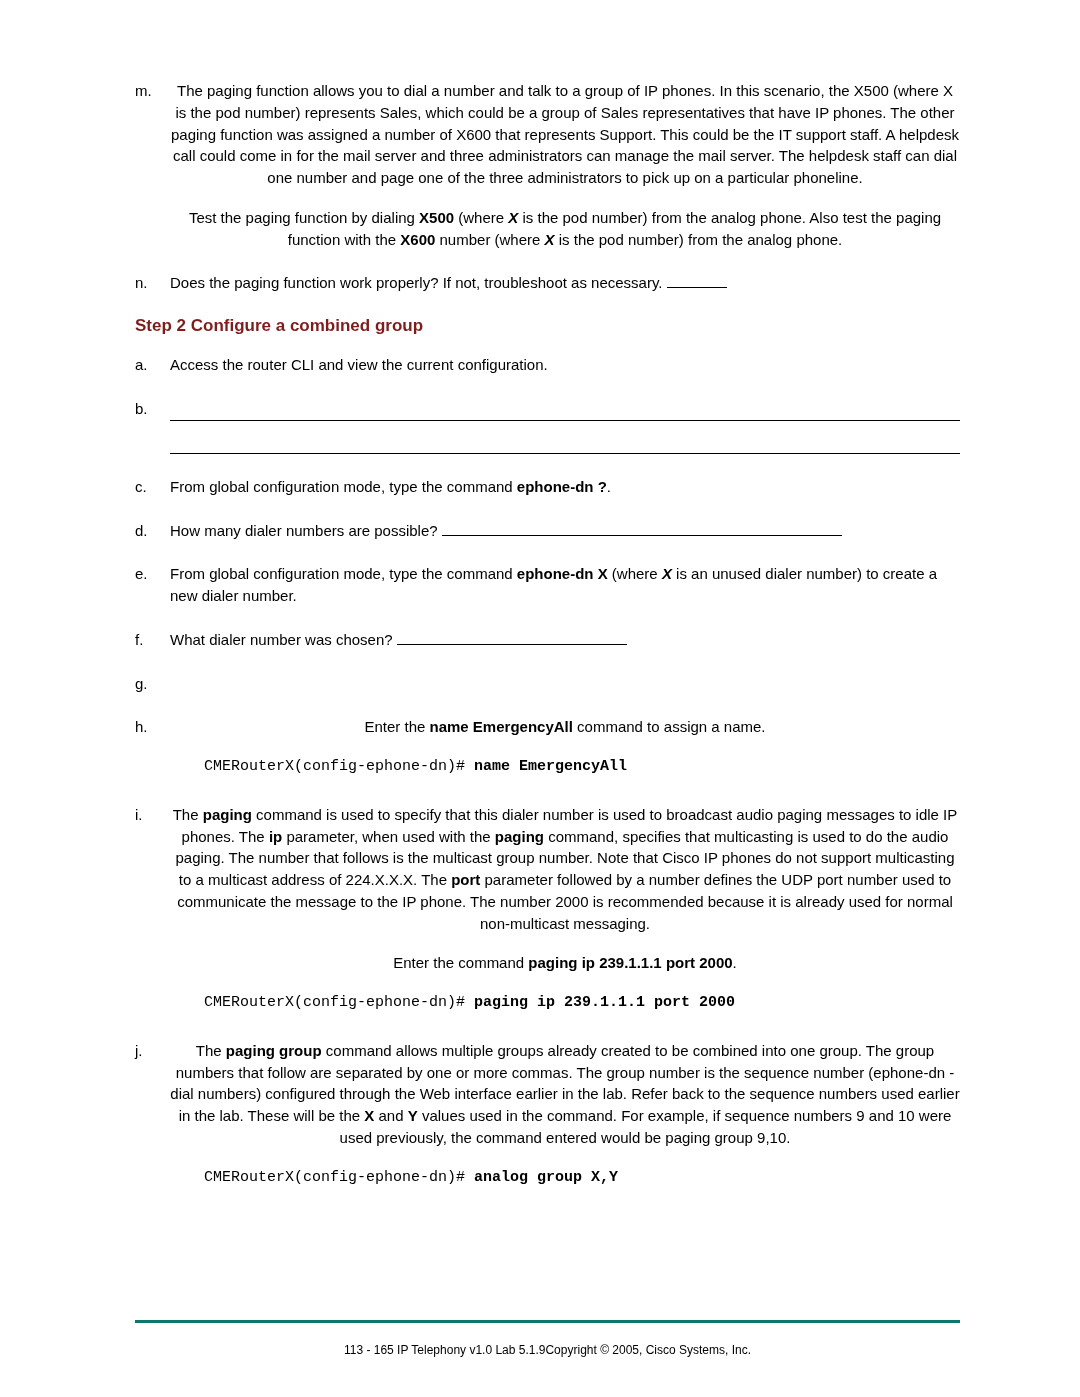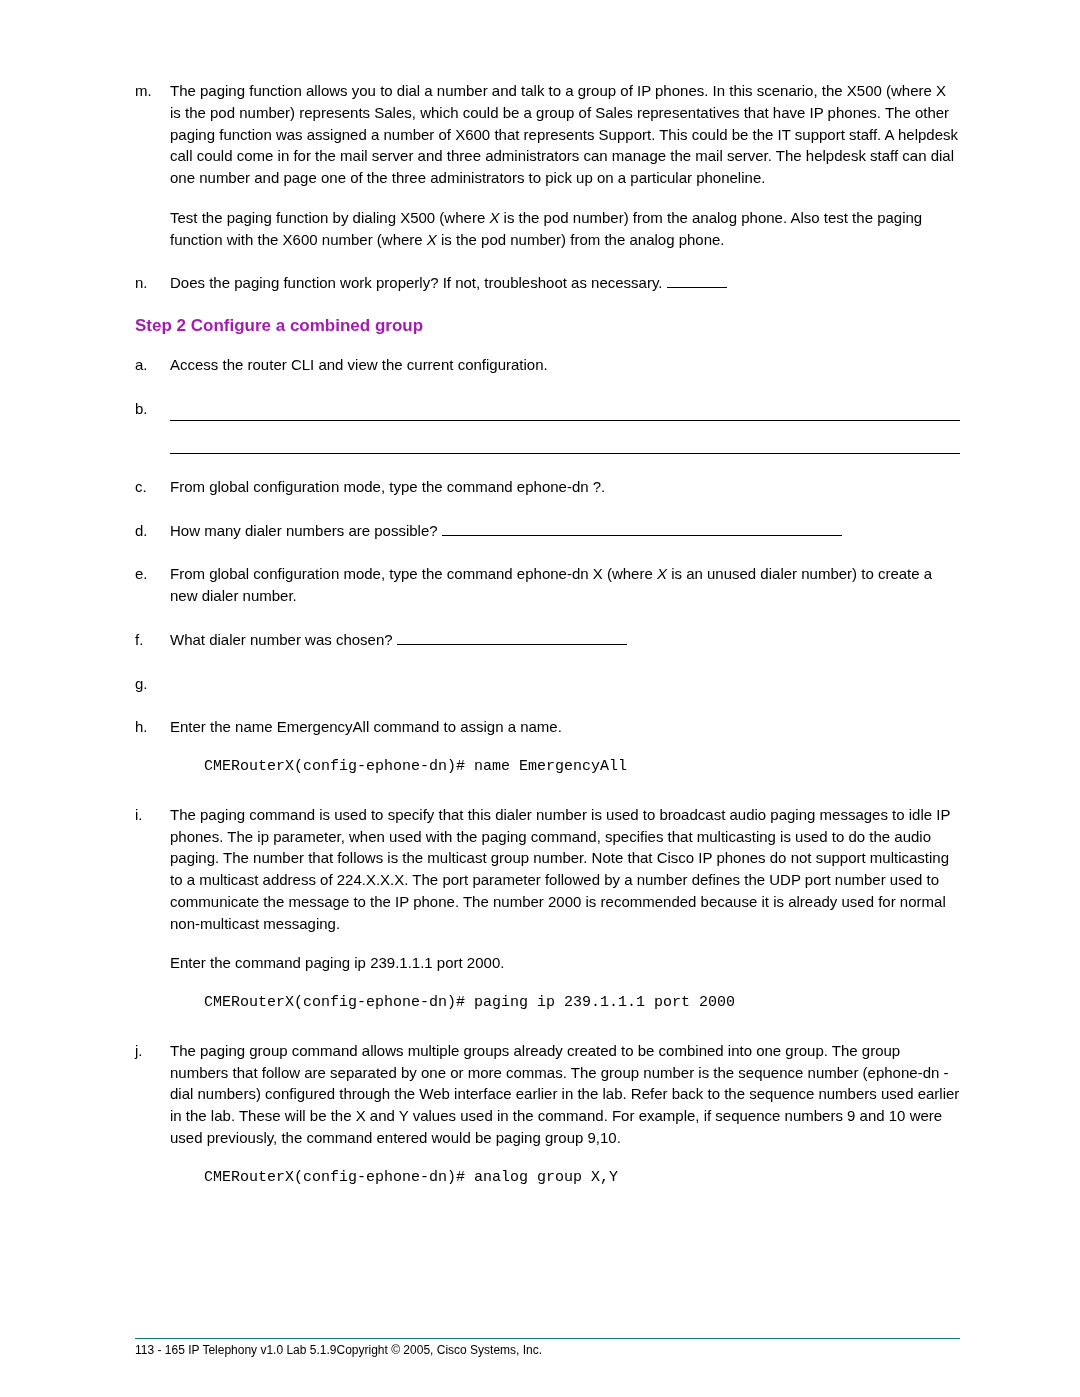--- a/index.html
+++ b/index.html
@@ -31,26 +31,27 @@
     font-size: 15px;
     line-height: 1.45;
   }
   .item-body {
     flex: 1;
     font-size: 15px;
     line-height: 1.45;
   }
   .item-body p {
     margin: 0 0 18px 0;
+    text-align: center;
   }
   .item-body p:last-child {
     margin-bottom: 0;
   }
   .step-heading {
-    color: #a21caf;
+    color: #7f1d1d;
     font-size: 17px;
     font-weight: bold;
     margin: 22px 0 18px 0;
   }
   .blank {
     display: inline-block;
     border-bottom: 1px solid #000;
     height: 1em;
     vertical-align: baseline;
   }
@@ -63,32 +64,32 @@
     margin-top: 4px;
   }
   .rule-line + .rule-line { margin-top: 14px; }
   .code-block {
     font-family: "Courier New", monospace;
     font-size: 15px;
     margin: 10px 0 4px 34px;
     white-space: pre;
   }
   .code-block.tight-top { margin-top: 14px; }
-  b { font-weight: normal; }
+  b { font-weight: bold; }
   i { font-style: italic; }
   .footer {
     position: absolute;
     left: 135px;
     right: 120px;
     bottom: 40px;
-    border-top: 1px solid #0f766e;
+    border-top: 3px solid #0f766e;
     font-size: 12px;
-    padding-top: 4px;
+    padding-top: 20px;
     display: flex;
-    justify-content: flex-start;
+    justify-content: center;
   }
 </style>
 </head>
 <body>
 
 <div class="page">
 
   <ul class="ordered-list">
     <li>
       <div class="marker">m.</div>

